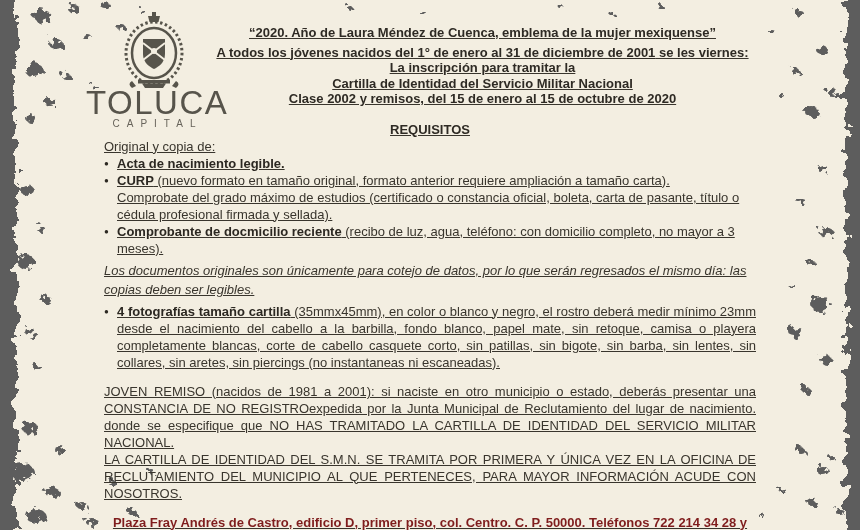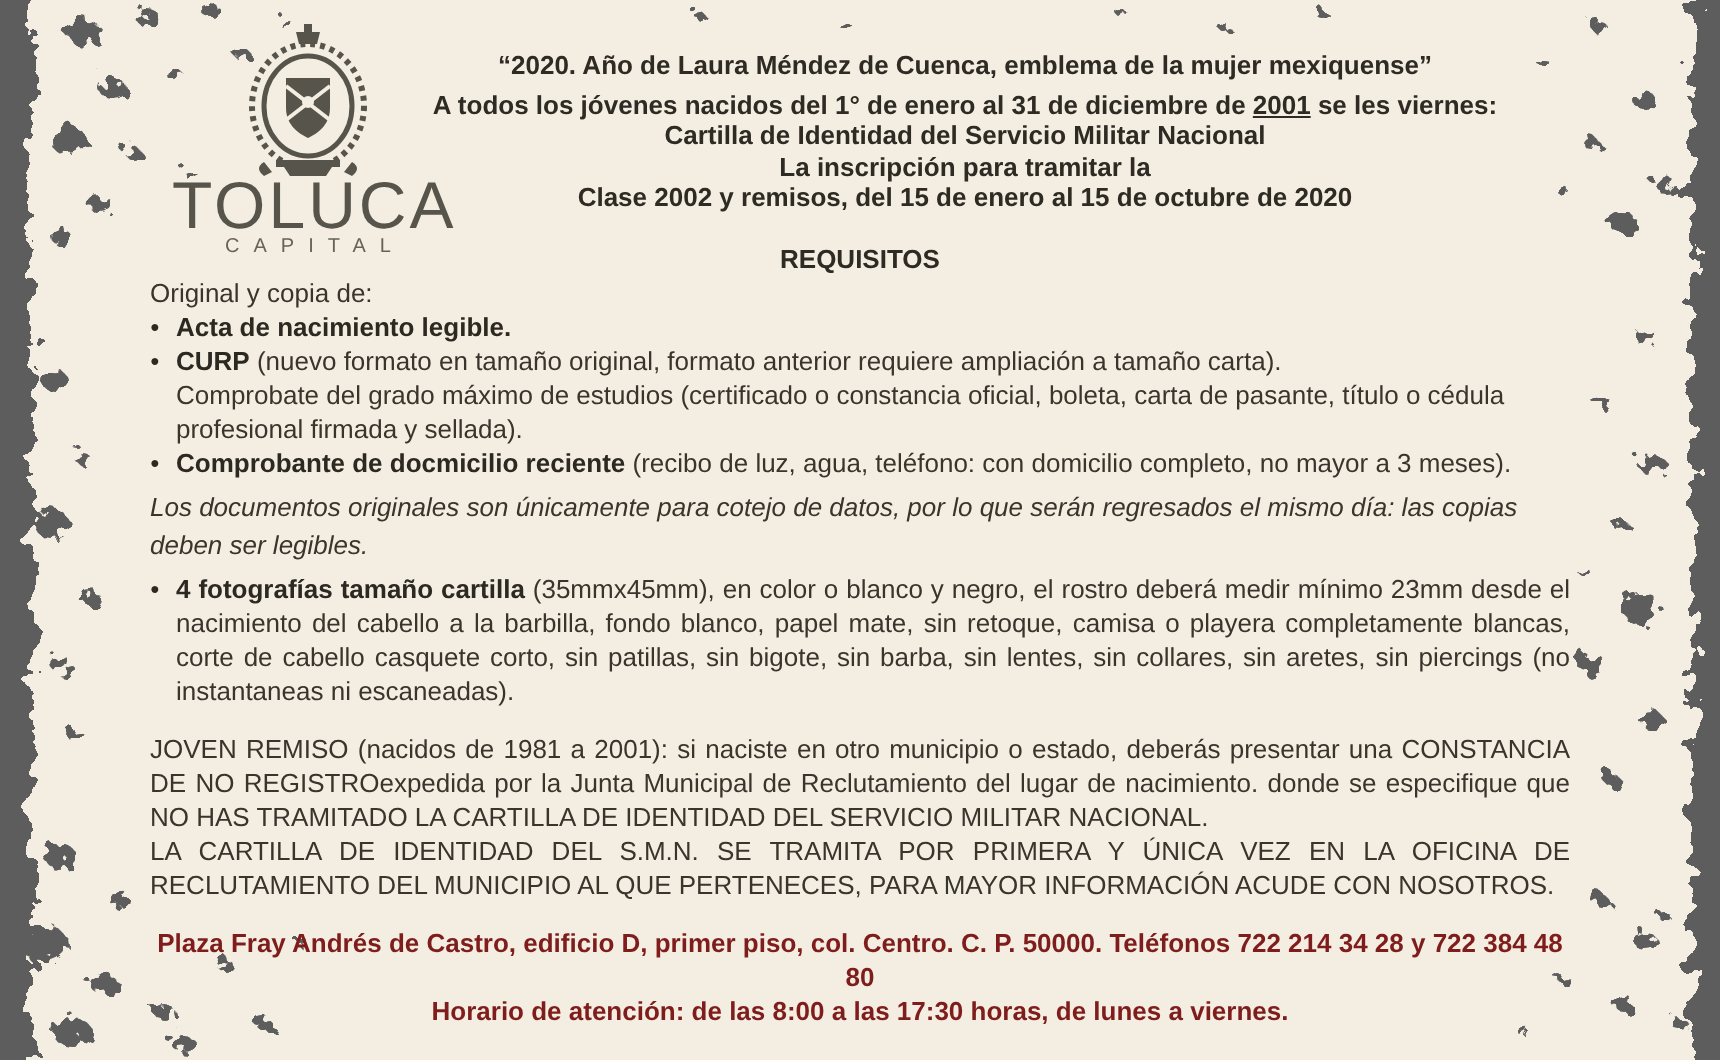--- a/index.html
+++ b/index.html
@@ -11,21 +11,21 @@
   }
   .grunge { position:absolute; left:0; top:0; width:860px; height:530px; z-index:0; pointer-events:none; }
 
   
   .logo { position:absolute; left:86px; top:12px; width:136px; text-align:center; color:#55524a; z-index:2; }
   .logo-crest svg { display:block; margin:0 auto; }
   .logo-title { font-family:Liberation Sans, sans-serif; font-size:33px; letter-spacing:1.5px; line-height:26px; margin-top:2px; color:#57544b; }
   .logo-subtitle { font-size:10px; letter-spacing:7px; padding-left:7px; margin-top:2px; color:#67635a; }
 
   
-  .content { position:relative; z-index:1; box-sizing:border-box; width:860px; height:482px; padding:0 75px; font-size:13px; line-height:17px; }
+  .content { position:relative; z-index:1; box-sizing:border-box; width:860px; height:482px; padding:0 104px; font-size:13px; line-height:17px;text-decoration:underline; }
 
   .header-text { margin-left:105px; padding-top:25px; text-align:center; font-weight:bold; font-size:13px; line-height:15.5px; color:#2e2a24; }
   .header-text .hline1 { margin-bottom:4px; }
   .u-year { text-decoration:underline; }
 
   .req-heading { text-align:center; font-weight:bold; margin-top:14px; color:#2e2a24; }
   .req-intro { margin-top:0; }
 
   .req-list { margin:0; padding:0; list-style:none; }
   .req-item { position:relative; padding-left:13px; }
@@ -165,22 +165,22 @@
     </div>
     <div class="logo-title">TOLUCA</div>
     <div class="logo-subtitle">CAPITAL</div>
   </div>
 
   <div class="content">
 
     <div class="header-text">
       <div class="hline1">“2020. Año de Laura Méndez de Cuenca, emblema de la mujer mexiquense”</div>
       <div><span>A todos los jóvenes nacidos del 1° de enero al 31 de diciembre de </span><span class="u-year">2001</span><span> se les viernes:</span></div>
+      <div>La inscripción para tramitar la</div>
       <div>Cartilla de Identidad del Servicio Militar Nacional</div>
-      <div>La inscripción para tramitar la</div>
       <div>Clase 2002 y remisos, del 15 de enero al 15 de octubre de 2020</div>
     </div>
 
     <div class="req-heading">REQUISITOS</div>
     <div class="req-intro">Original y copia de:</div>
 
     <ul class="req-list">
       <li class="req-item">
         <span class="bullet">●</span><span class="b">Acta de nacimiento legible.</span><span></span>
       </li>

